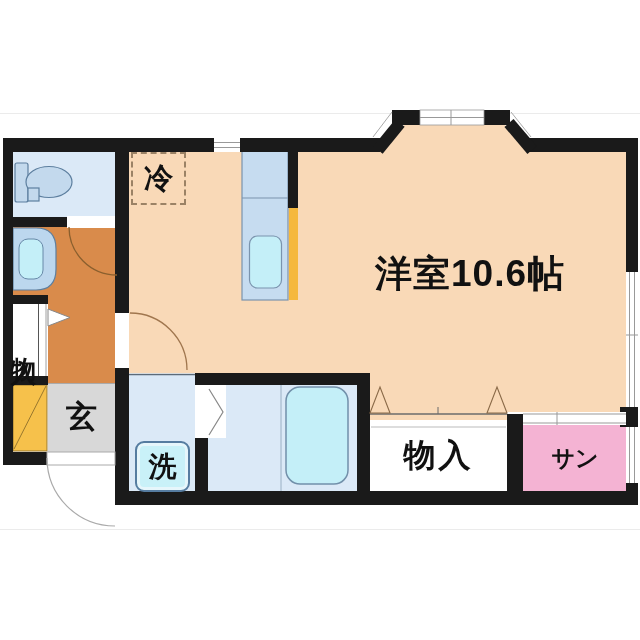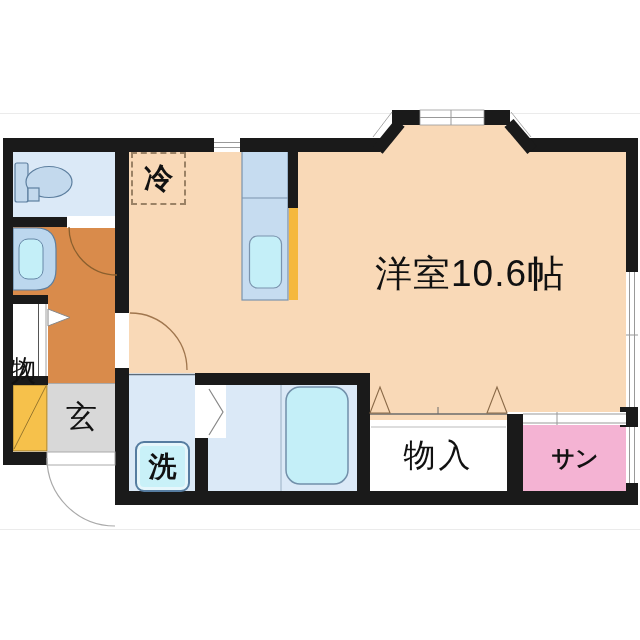--- a/index.html
+++ b/index.html
@@ -3,21 +3,21 @@
 <meta charset="utf-8">
 <style>
   html,body{margin:0;padding:0;background:#ffffff;}
   .stage{
     position:relative;width:640px;height:640px;background:#ffffff;overflow:hidden;
     font-family:"Liberation Sans",sans-serif;color:#111;
   }
   .plan-svg{position:absolute;left:0;top:0;}
   .lbl{
     position:absolute;display:flex;align-items:center;justify-content:center;
-    color:#111;font-weight:400;line-height:1.15;text-align:center;
+    color:#111;font-weight:700;line-height:1.15;text-align:center;
     pointer-events:none;white-space:nowrap;
   }
   .lbl-main{left:320px;top:250px;width:300px;height:48px;font-size:37px;letter-spacing:1px;}
   .box-rei{
     position:absolute;left:131px;top:152px;width:55px;height:53px;box-sizing:border-box;
     border:2px dashed #9b8265;display:flex;align-items:center;justify-content:center;
     font-size:29px;font-weight:600;
   }
   .lbl-storage-left{
     left:8px;top:300px;width:31px;height:78px;font-size:25px;

